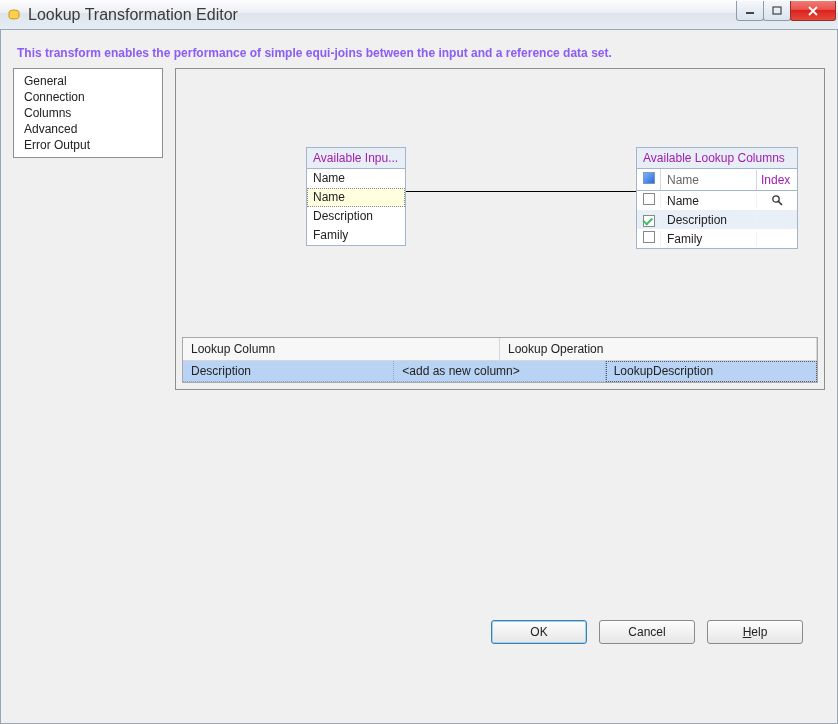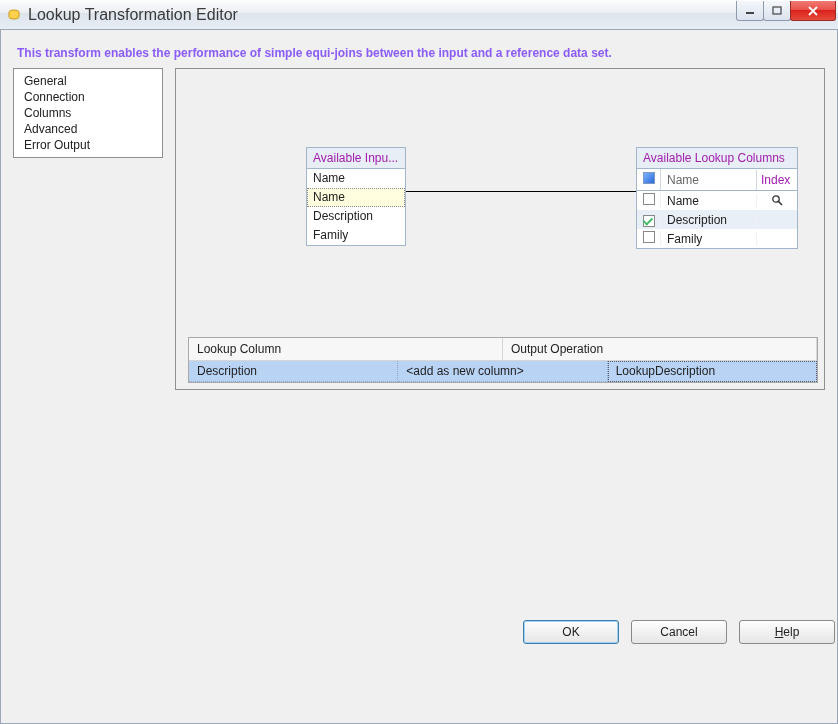--- a/index.html
+++ b/index.html
@@ -141,21 +141,21 @@
 
   .connector {
     position: absolute;
     top: 122px; left: 230px; right: 188px;
     height: 1px; background: #000;
   }
 
   
   .grid-wrap {
     flex: 1;
-    margin: 0 6px 6px 12px;
+    margin: 0 6px 6px 6px;
     background: #fff;
     border: 1px solid #a9a9a9;
     display: flex; flex-direction: column;
   }
   .grid-header {
     display: flex;
     background: #f7f7f7;
   }
   .grid-header .gh {
     padding: 4px 8px;
@@ -173,21 +173,21 @@
     padding: 3px 8px;
     border-right: 1px dotted #8fa9c9;
     border-bottom: 1px dotted #8fa9c9;
   }
   .grid-row .gc:last-child { outline: 1px dotted #556; outline-offset: -1px; }
   .grid-body-fill { flex:1; }
 
   
   .button-row {
     display: flex; justify-content: flex-end; gap: 12px;
-    padding: 12px 2px 16px 0;
+    padding: 12px 34px 16px 0;
   }
   .btn {
     min-width: 96px; height: 24px;
     border: 1px solid #8a8a8a;
     border-radius: 3px;
     background: linear-gradient(to bottom, #fdfdfd, #e6e6e6);
     font: inherit; color: #222;
     padding: 0 8px;
     cursor: default;
   }
@@ -280,21 +280,21 @@
             <div class="col-check"><span class="chkbox"></span></div>
             <div class="col-name">Family</div>
             <div class="col-index"></div>
           </div>
         </div>
       </div>
 
       <div class="grid-wrap">
         <div class="grid-header">
           <div class="gh">Lookup Column</div>
-          <div class="gh">Output Operation</div>
+          <div class="gh">Lookup Operation</div>
         </div>
         <div class="grid-row">
           <div class="gc">Description</div>
           <div class="gc">&lt;add as new column&gt;</div>
           <div class="gc">LookupDescription</div>
         </div>
         <div class="grid-body-fill"></div>
       </div>
     </div>
   </div>

